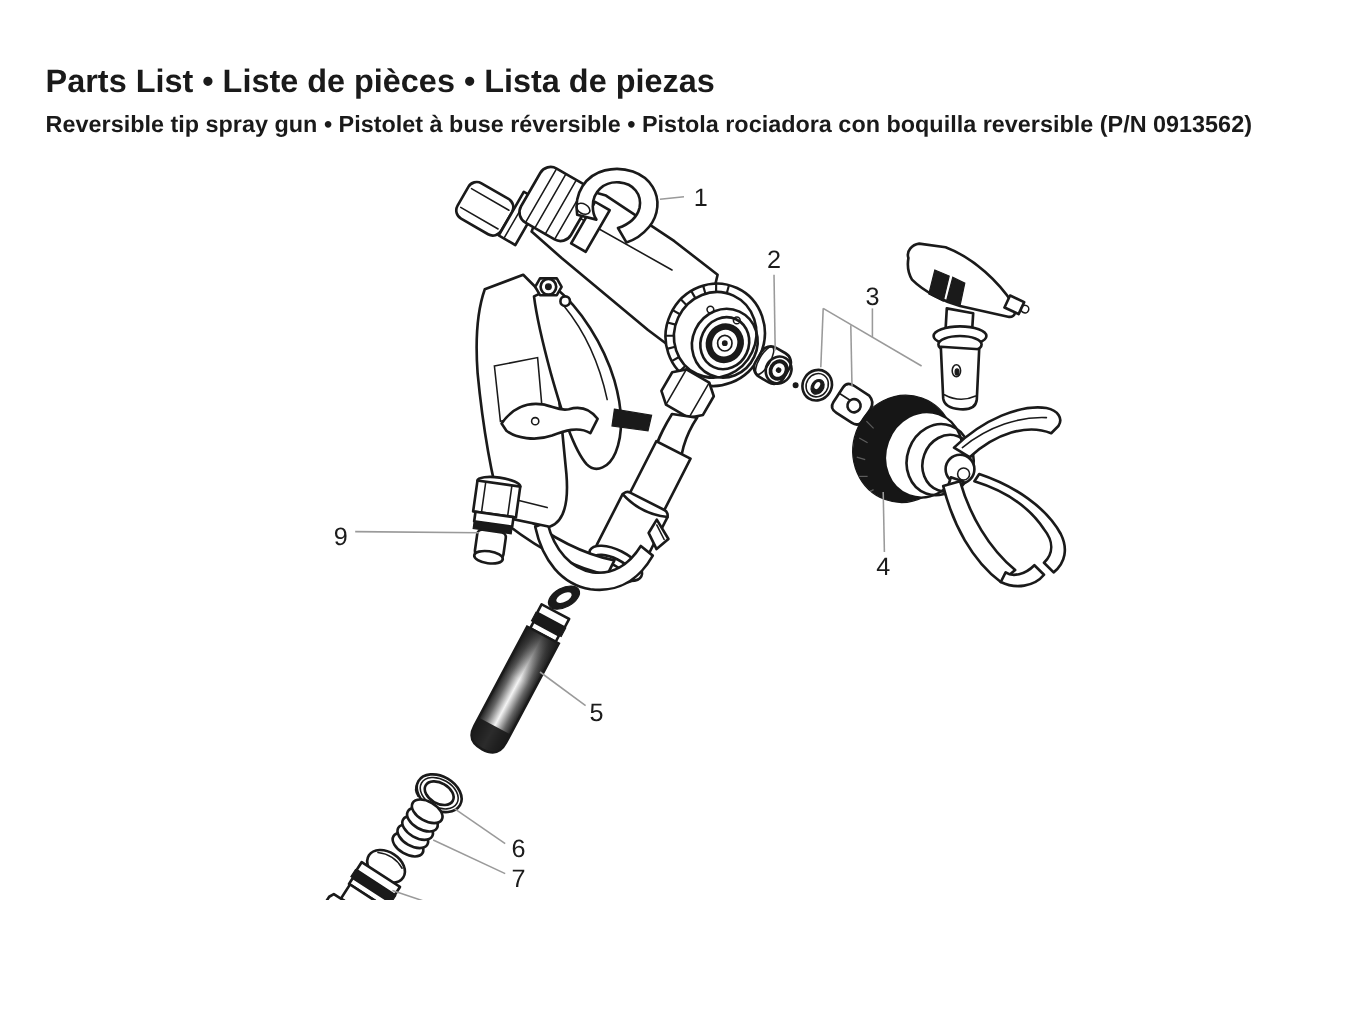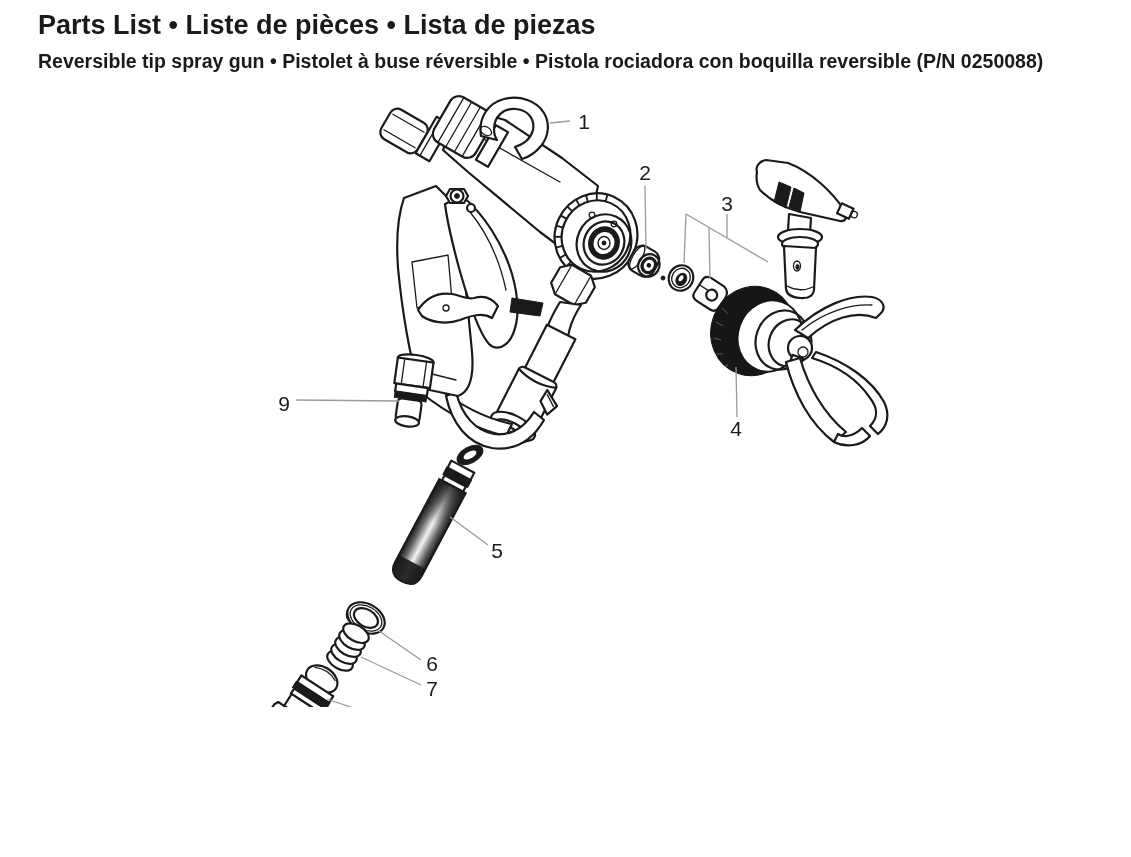--- a/index.html
+++ b/index.html
@@ -2,20 +2,21 @@
 <html><head>
 <meta charset="utf-8">
 <style>
   html,body{margin:0;padding:0;background:#ffffff;}
   .page{
     position:relative;
     width:1131px;height:707px;
     background:#ffffff;
     font-family:"Liberation Sans","DejaVu Sans",sans-serif;
     overflow:hidden;
+    margin-top:43px;
   }
   .header{position:absolute;left:38px;top:10px;width:1080px;}
   .title{
     margin:0;color:#1a1a1a;font-size:27px;line-height:1.15;
     font-weight:bold;letter-spacing:0;
   }
   .subtitle{
     margin:9px 0 0 0;color:#1a1a1a;font-size:19.5px;line-height:1.15;
     font-weight:bold;
   }
@@ -30,21 +31,21 @@
     font-size:21px;fill:#1c1c1c;text-anchor:middle;
   }
 </style>
 </head>
 <body>
 
 <div class="page">
 
   <div class="header">
     <h1 class="title">Parts List • Liste de pièces • Lista de piezas</h1>
-    <h2 class="subtitle">Reversible tip spray gun • Pistolet à buse réversible • Pistola rociadora con boquilla reversible (P/N 0250088)</h2>
+    <h2 class="subtitle">Reversible tip spray gun • Pistolet à buse réversible • Pistola rociadora con boquilla reversible (P/N 0913562)</h2>
   </div>
 
   <svg class="diagram" width="1131" height="857" viewBox="0 0 1131 857" xmlns="http://www.w3.org/2000/svg">
 
     <defs>
       <linearGradient id="filterGrad" x1="0" y1="0" x2="1" y2="0">
         <stop offset="0" stop-color="#1a1a1a"></stop>
         <stop offset="0.22" stop-color="#666666"></stop>
         <stop offset="0.5" stop-color="#f4f4f4"></stop>
         <stop offset="0.78" stop-color="#666666"></stop>

